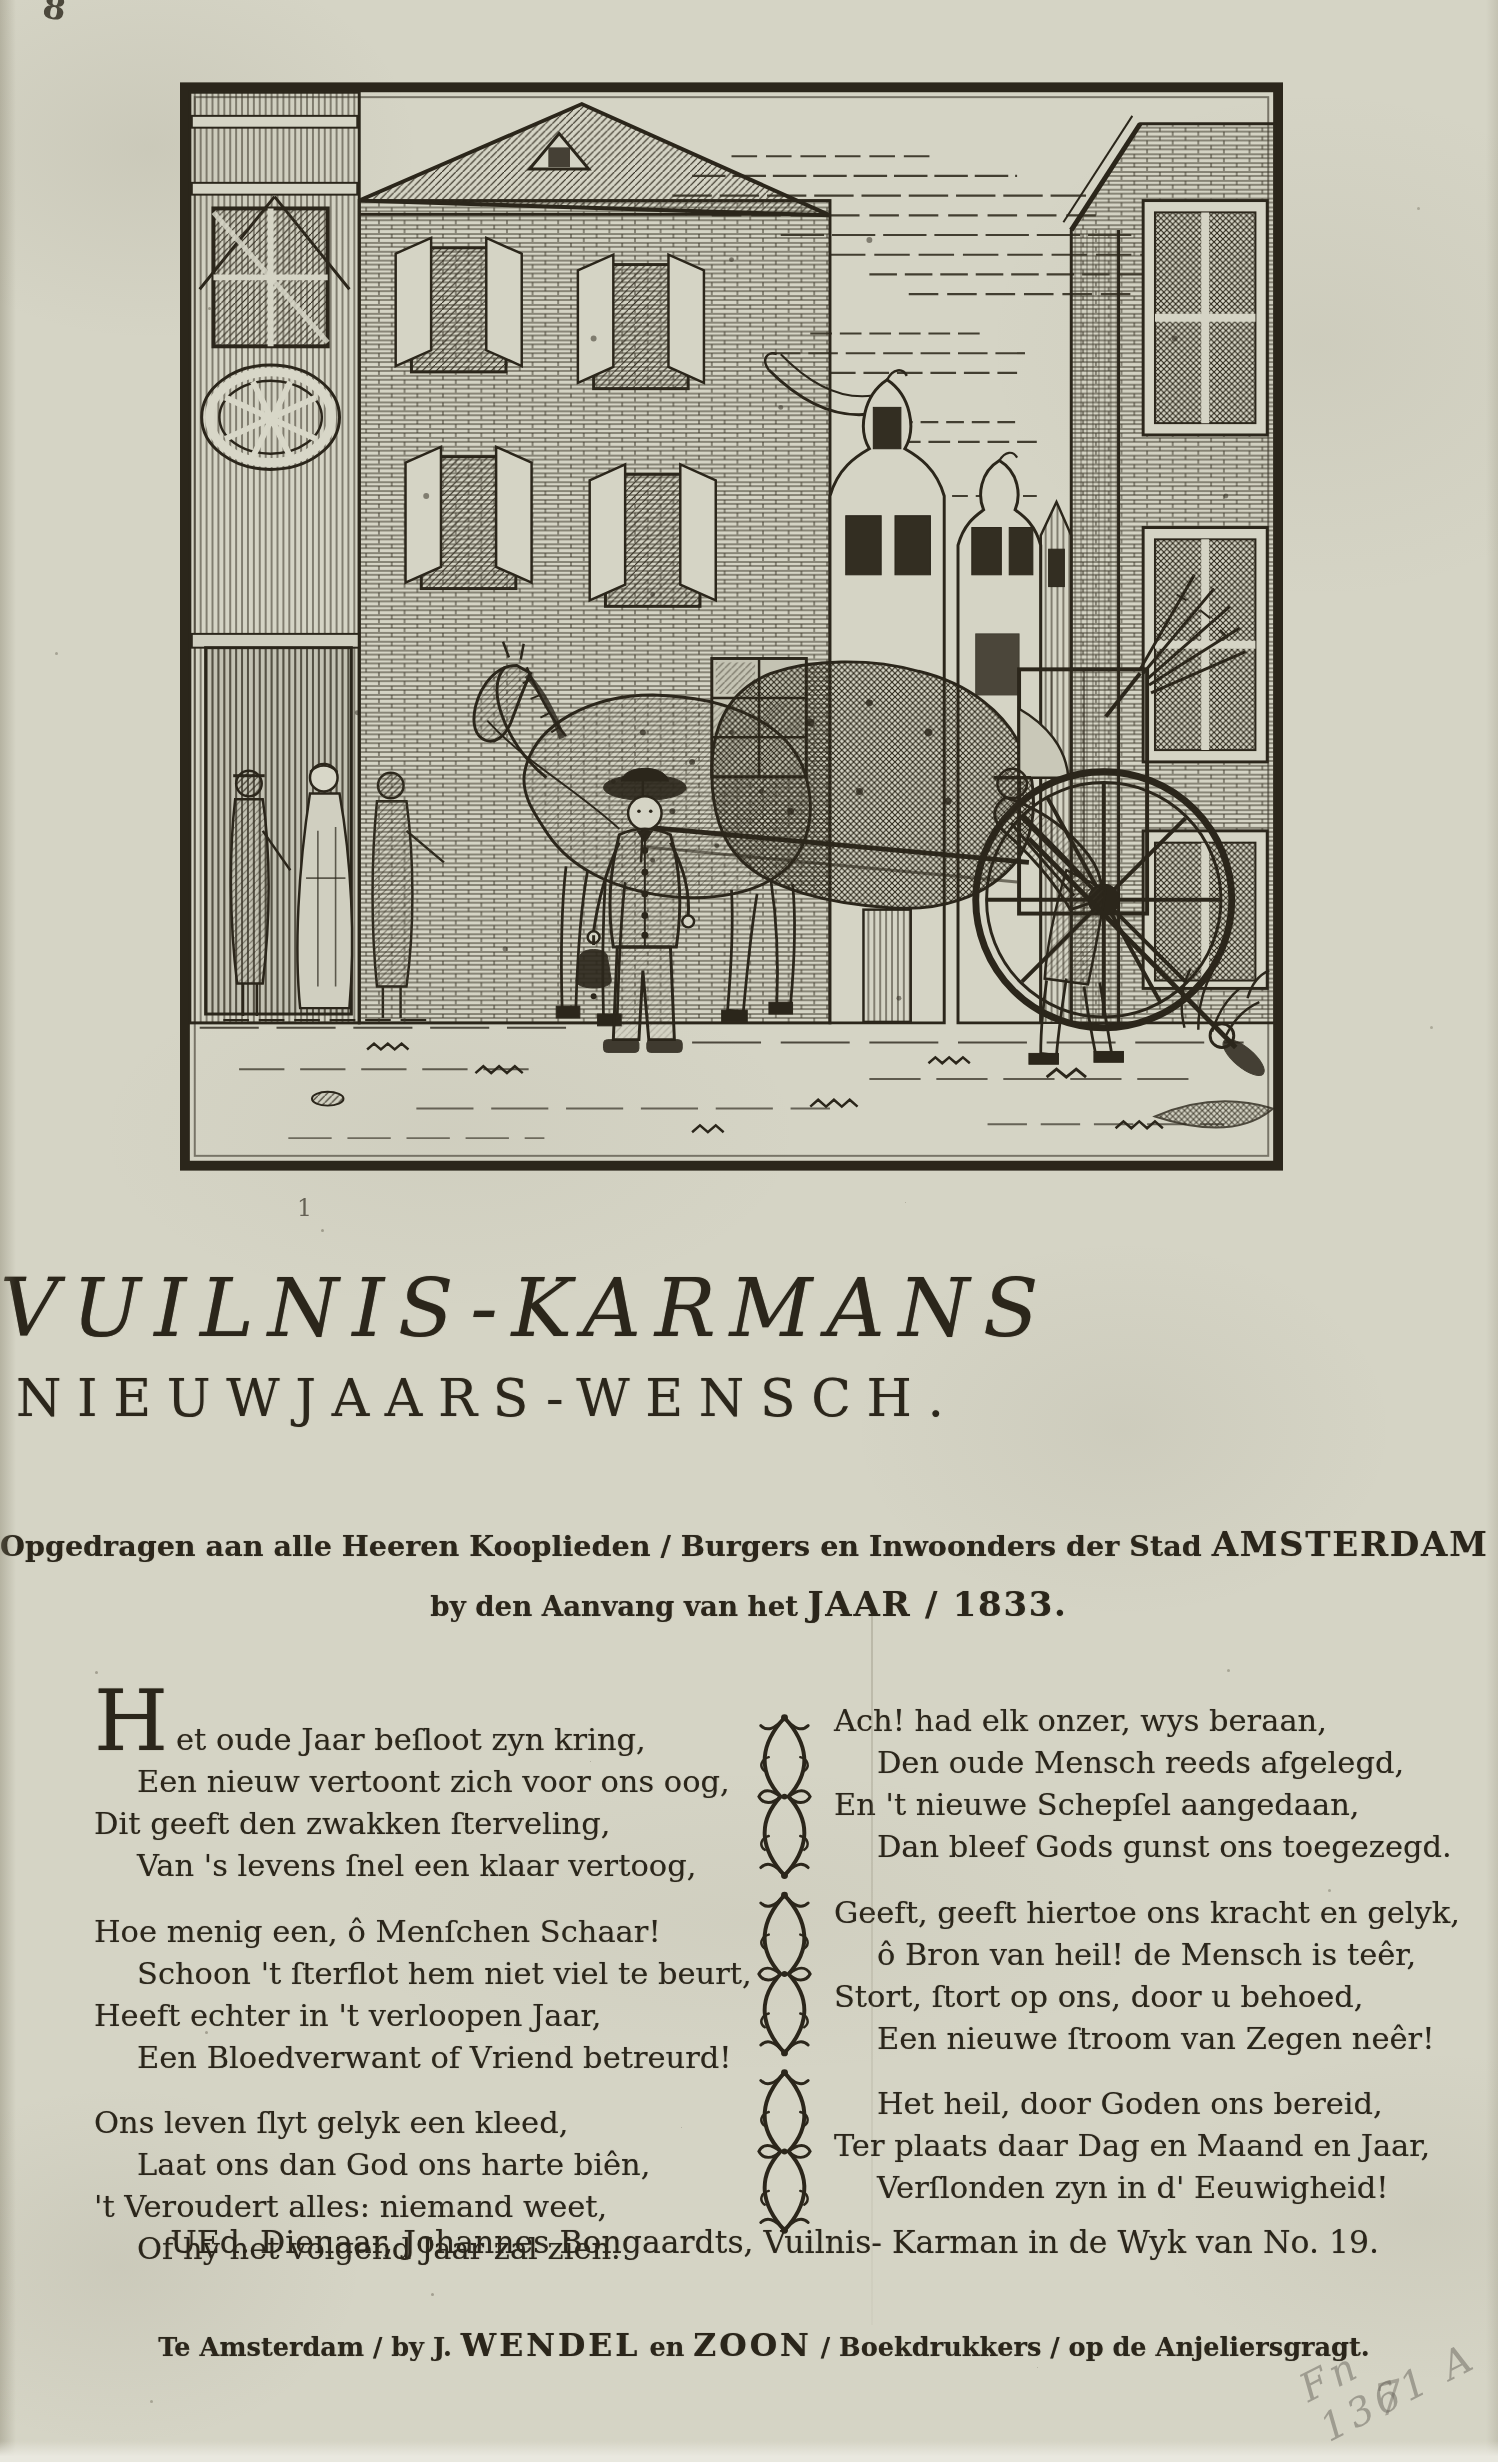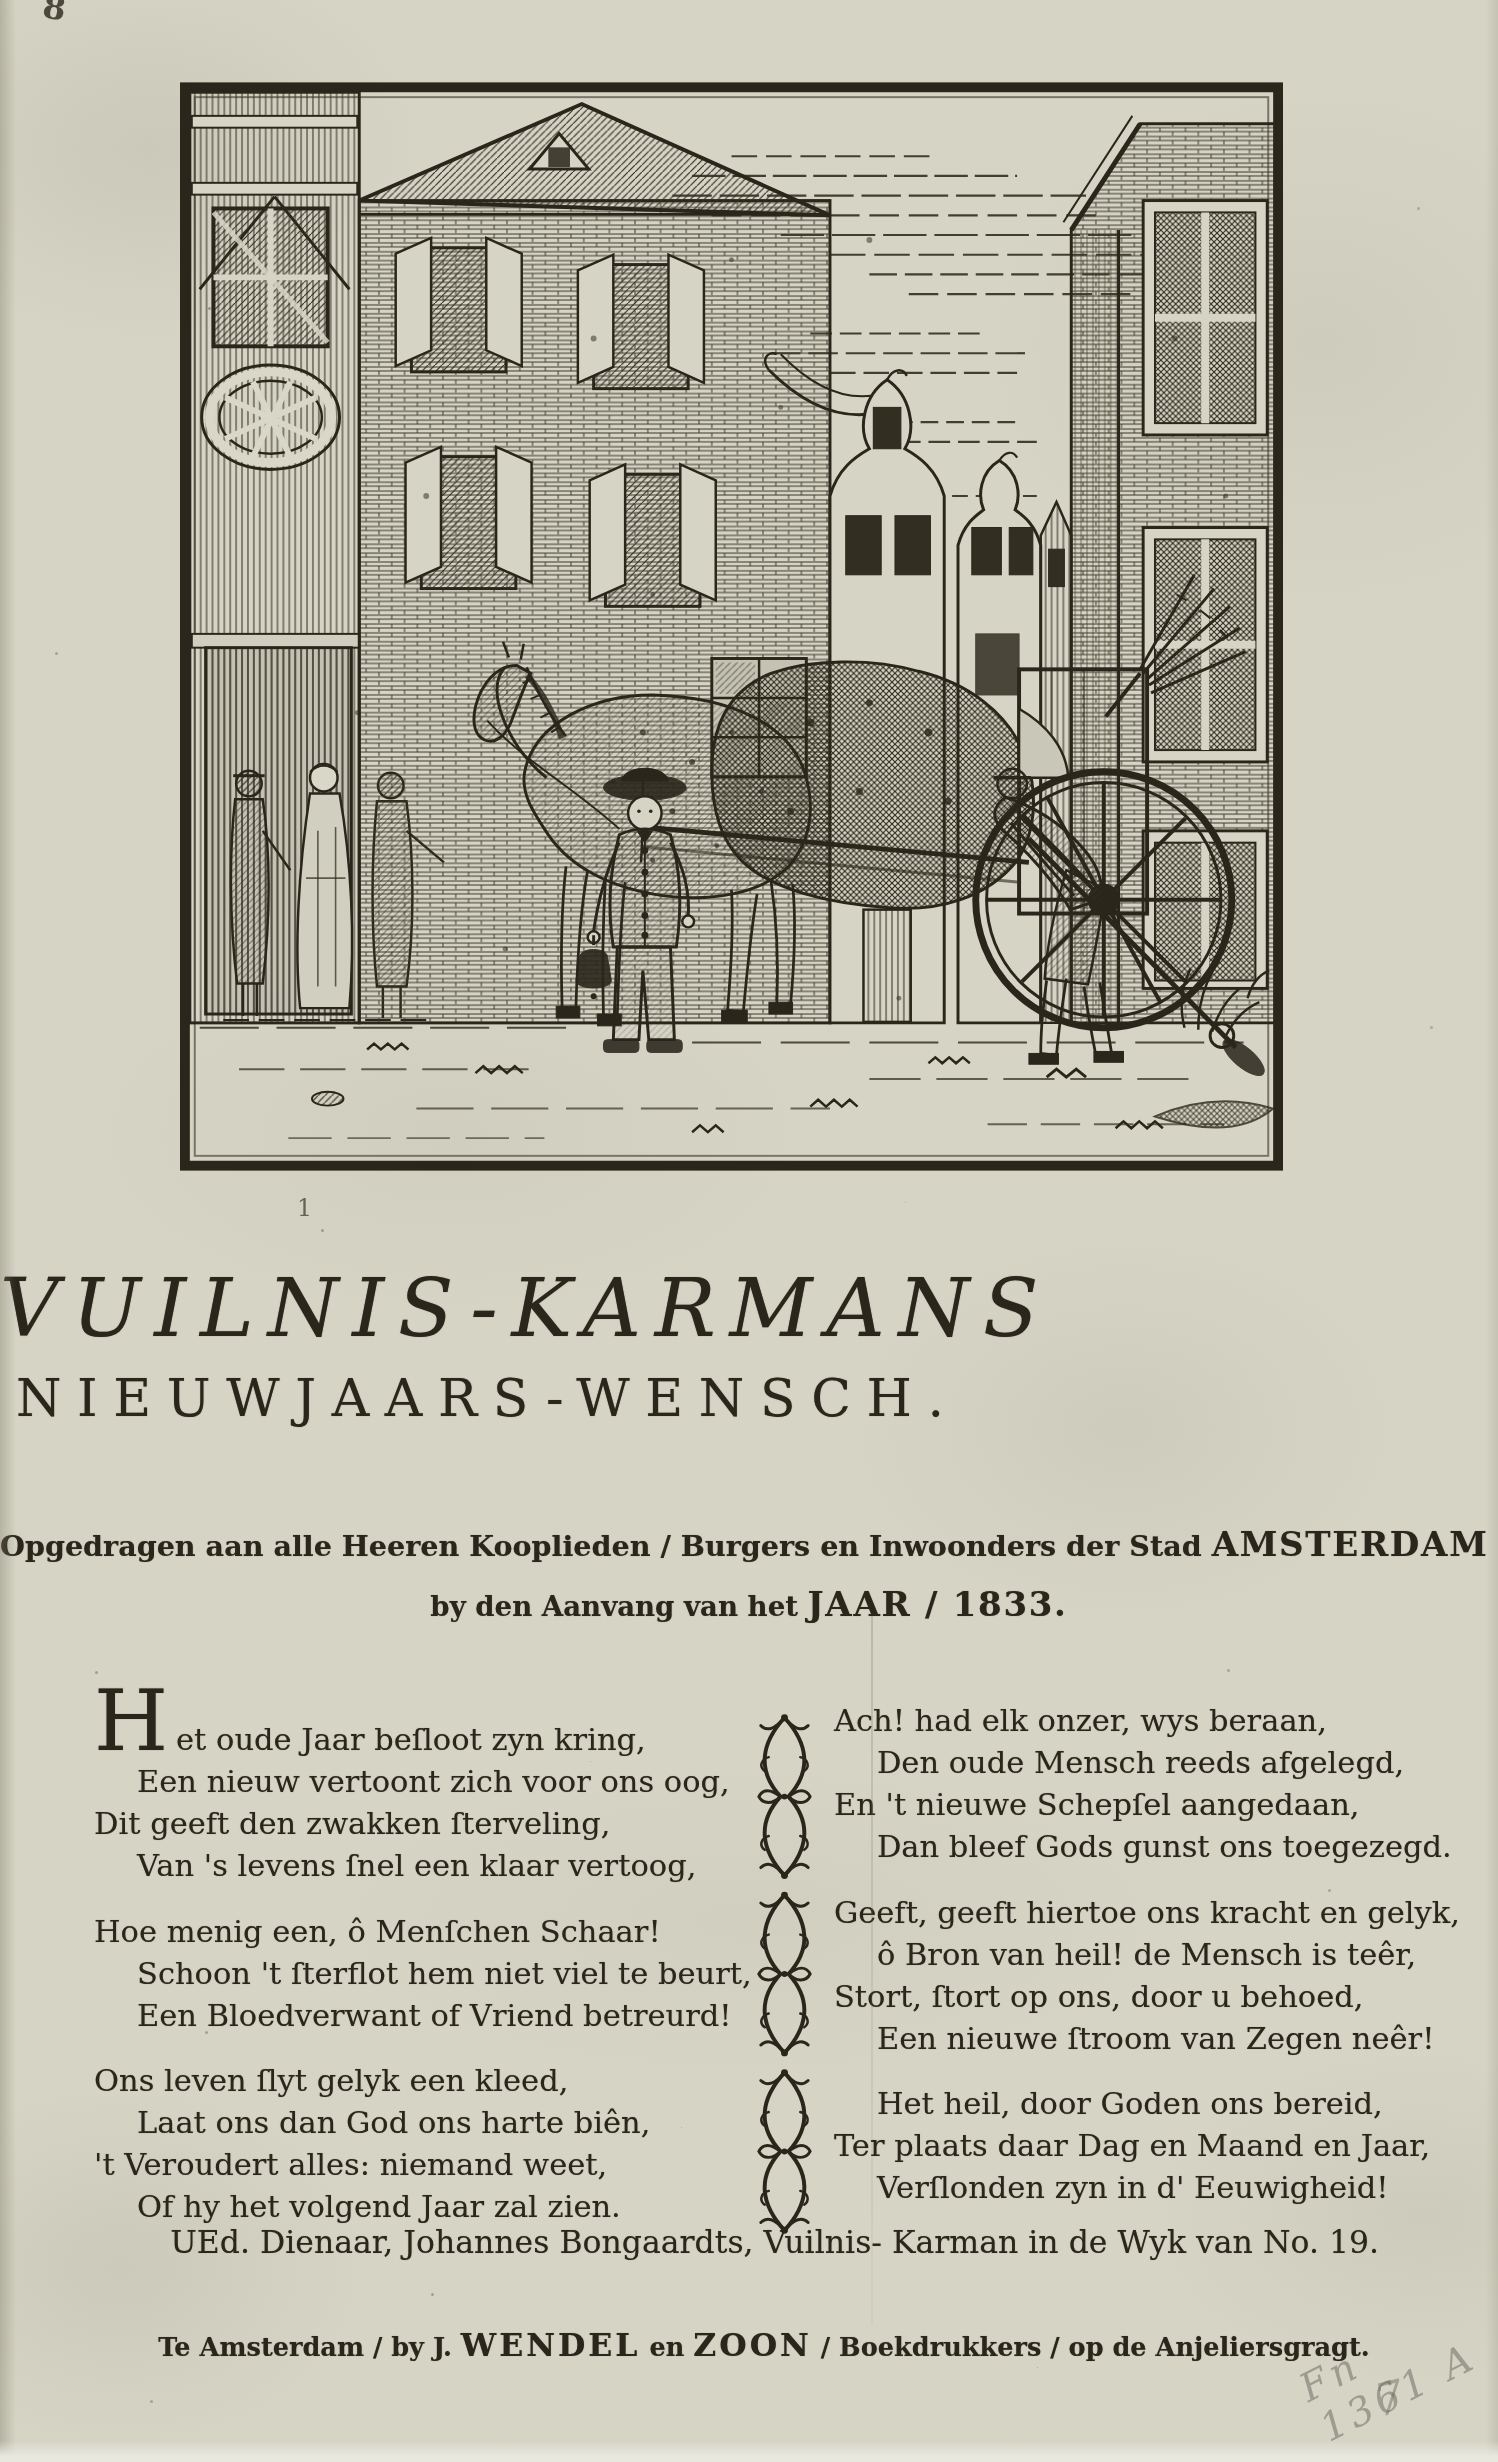--- a/index.html
+++ b/index.html
@@ -411,20 +411,21 @@
     <div class="col-left">
       <div class="stanza">
         <p class="pl"><span class="initial">H</span><span>et oude Jaar beſloot zyn kring,</span></p>
         <p class="pl ind">Een nieuw vertoont zich voor ons oog,</p>
         <p class="pl">Dit geeft den zwakken ſterveling,</p>
         <p class="pl ind">Van 's levens ſnel een klaar vertoog,</p>
       </div>
       <div class="stanza">
         <p class="pl">Hoe menig een, ô Menſchen Schaar!</p>
         <p class="pl ind">Schoon 't ſterflot hem niet viel te beurt,</p>
+        <p class="pl">Heeft echter in 't verloopen Jaar,</p>
         <p class="pl ind">Een Bloedverwant of Vriend betreurd!</p>
       </div>
       <div class="stanza">
         <p class="pl">Ons leven ſlyt gelyk een kleed,</p>
         <p class="pl ind">Laat ons dan God ons harte biên,</p>
         <p class="pl">'t Veroudert alles: niemand weet,</p>
         <p class="pl ind">Of hy het volgend Jaar zal zien.</p>
       </div>
     </div>
 

